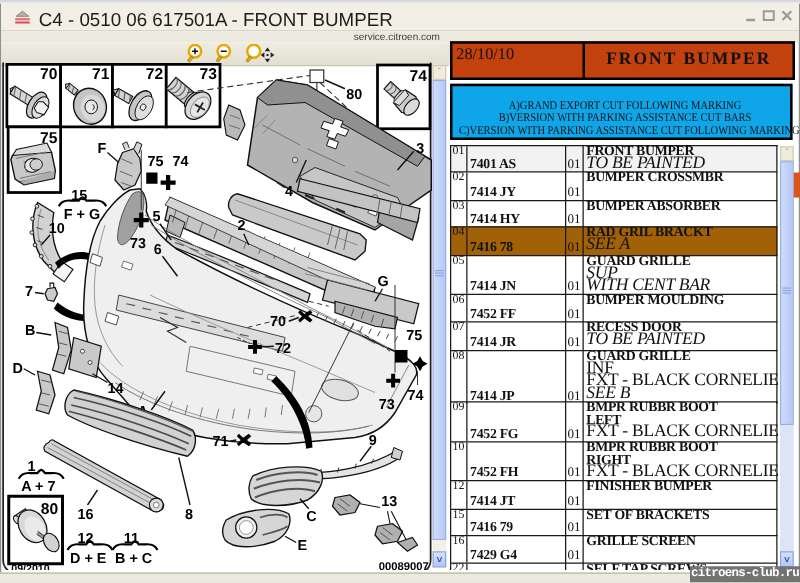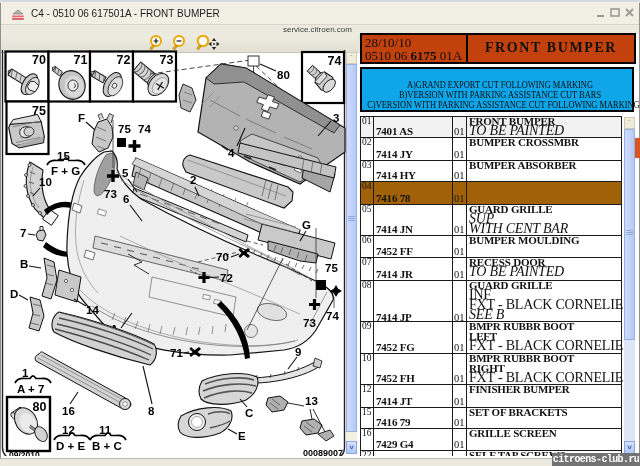--- a/index.html
+++ b/index.html
@@ -25,21 +25,21 @@
 <div class="abs" style="left:1px;top:2px;width:638px;height:22px;background:#f2f0e4;border-bottom:1px solid #d9d6c8;"></div>
 
 <div class="abs" style="left:11px;top:7px;width:14px;height:12px;">
 <svg width="14" height="12" viewBox="0 0 14 12">
 <path d="M2 5 L7 1 L12 5 Z" fill="#b9b2ae" stroke="#8a8482" stroke-width="0.8"></path>
 <rect x="1.2" y="6.5" width="11.6" height="1.8" fill="#e86a77"></rect>
 <rect x="1.2" y="9.2" width="11.6" height="1.6" fill="#d8485a"></rect>
 </svg>
 </div>
 
-<div class="abs" style="left:31px;top:8px;font-size:10px;color:#1d1d1d;">C4 - 0510 06 617501A - FRONT BUMPER</div>
+<div class="abs" style="left:31px;top:8px;font-size:15px;color:#1d1d1d;">C4 - 0510 06 617501A - FRONT BUMPER</div>
 
 <div class="abs" style="left:596px;top:4px;width:40px;height:16px;color:#8d8d8d;">
 <svg width="40" height="16" viewBox="0 0 40 16">
 <rect x="1" y="11" width="7" height="2" fill="#9a9a9a"></rect>
 <rect x="15" y="5" width="8" height="7" fill="none" stroke="#9a9a9a" stroke-width="1.6"></rect>
 <path d="M30 5 L37 12 M37 5 L30 12" stroke="#9a9a9a" stroke-width="1.8"></path>
 </svg>
 </div>
 
 <div class="abs" style="left:1px;top:25px;width:638px;height:9px;background:#eceadf;"></div>
@@ -505,21 +505,20 @@
 <div class="abs" style="left:346px;top:52px;width:11px;height:402px;background:#f3f1e4;">
   <div class="abs" style="left:0;top:0;width:11px;height:12px;background:#efecda;border:1px solid #cfccb8;box-sizing:border-box;font-size:7px;color:#999;text-align:center;line-height:10px;">ˇ</div>
   <div class="abs" style="left:0;top:12px;width:11px;height:368px;background:linear-gradient(90deg,#cfdcfb,#b6c9f6);border:1px solid #98b0e8;box-sizing:border-box;"></div>
   <div class="abs" style="left:2px;top:164px;width:7px;height:1px;background:#8fa8e0;box-shadow:0 2px 0 #8fa8e0,0 4px 0 #8fa8e0;"></div>
   <div class="abs" style="left:0;top:389px;width:11px;height:13px;background:linear-gradient(#d7e2fb,#b0c6f4);border:1px solid #89a5e3;box-sizing:border-box;color:#2c54a8;font-size:8px;text-align:center;line-height:12px;font-weight:bold;">˅</div>
 </div>
 
 <div class="abs ser" style="left:360px;top:33px;width:276px;height:31px;background:#c2410c;border:2px solid #000;box-sizing:border-box;">
   <div class="abs" style="left:104px;top:0;width:0;height:27px;border-left:2px solid #000;"></div>
   <div class="abs" style="left:3px;top:0px;font-size:13px;color:#111;">28/10/10</div>
-  <div class="abs" style="left:3px;top:13px;font-size:13px;color:#111;">0510 06 <b>6175</b> 01A</div>
   <div class="abs" style="left:106px;top:5px;width:166px;text-align:center;font-size:14px;font-weight:bold;letter-spacing:1.6px;color:#111;">FRONT BUMPER</div>
 </div>
 
 <div class="abs ser" style="left:360px;top:67px;width:274px;height:45px;background:#0ea5e9;border:2px solid #000;box-sizing:border-box;color:#111;overflow:visible;">
   <div class="abs" style="left:-12px;top:11px;width:300px;text-align:center;font-size:9.5px;line-height:10px;white-space:nowrap;transform:scaleX(0.885);transform-origin:150px 0;">
   A)GRAND EXPORT CUT FOLLOWING MARKING<br>
   B)VERSION WITH PARKING ASSISTANCE CUT BARS<br>
   C)VERSION WITH PARKING ASSISTANCE CUT FOLLOWING MARKING
   </div>
 </div>
@@ -544,20 +543,21 @@
   <div class="idx">03</div>
       <div class="pn">7414 HY</div>
       <div class="qty">01</div>
   <div class="nm"><b>BUMPER ABSORBER</b></div>
 </div>
 
 <div class="row" style="top:66px;height:22.5px;background:#a16207;">
   <div class="idx">04</div>
       <div class="pn">7416 78</div>
       <div class="qty">01</div>
+  <div class="nm"><b>RAD GRIL BRACKT</b><br><i class="sub">SEE A</i></div>
 </div>
 
 <div class="row" style="top:88.5px;height:31.5px;">
   <div class="idx">05</div>
       <div class="pn">7414 JN</div>
       <div class="qty">01</div>
   <div class="nm"><b>GUARD GRILLE</b><br><i class="sub">SUP</i><br><i class="sub">WITH CENT BAR</i></div>
 </div>
 
 <div class="row" style="top:120px;height:22px;">

